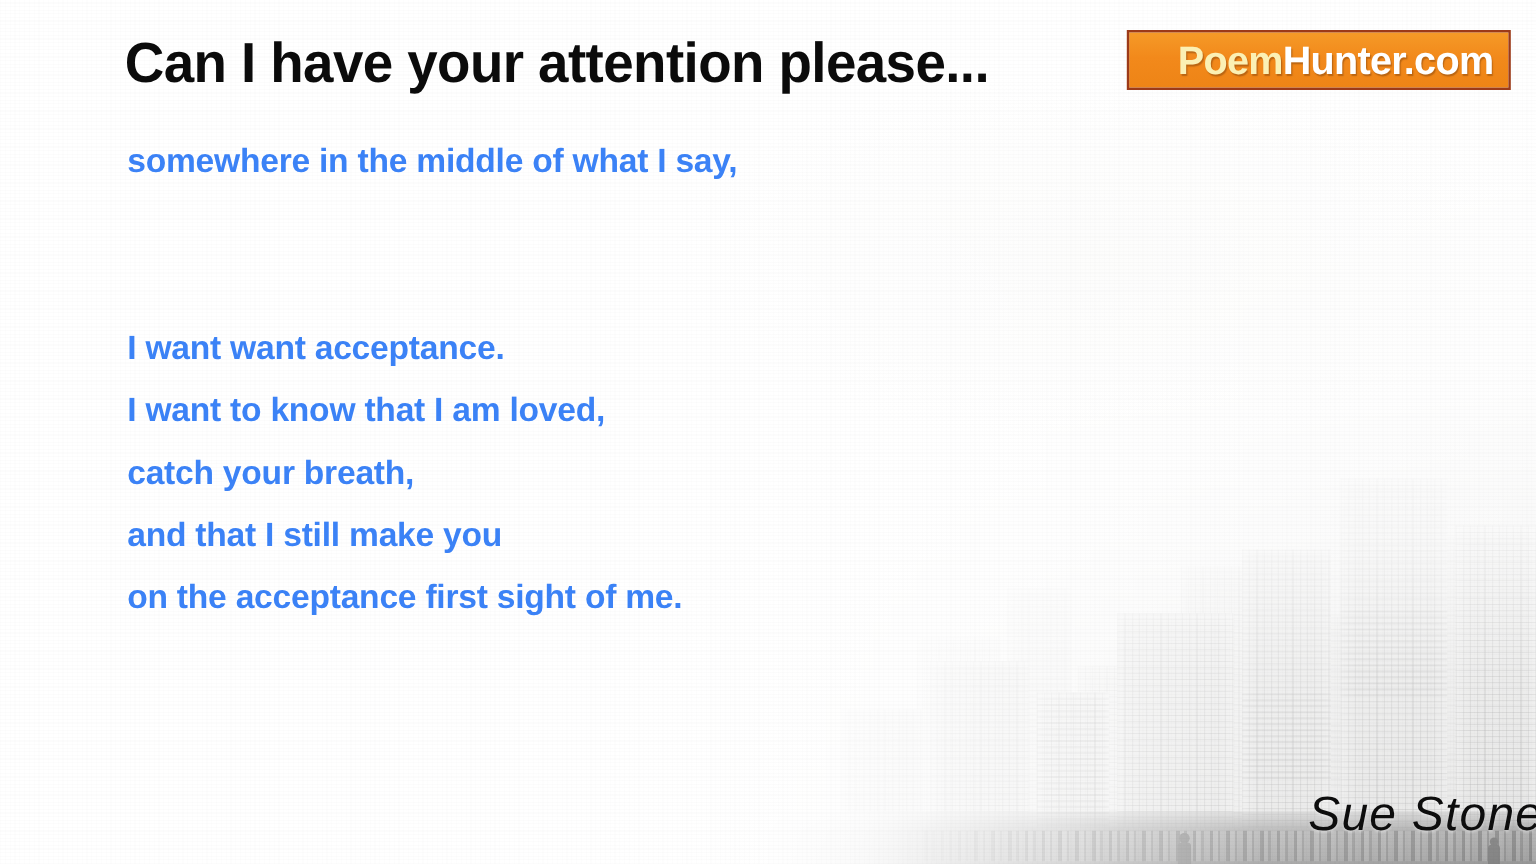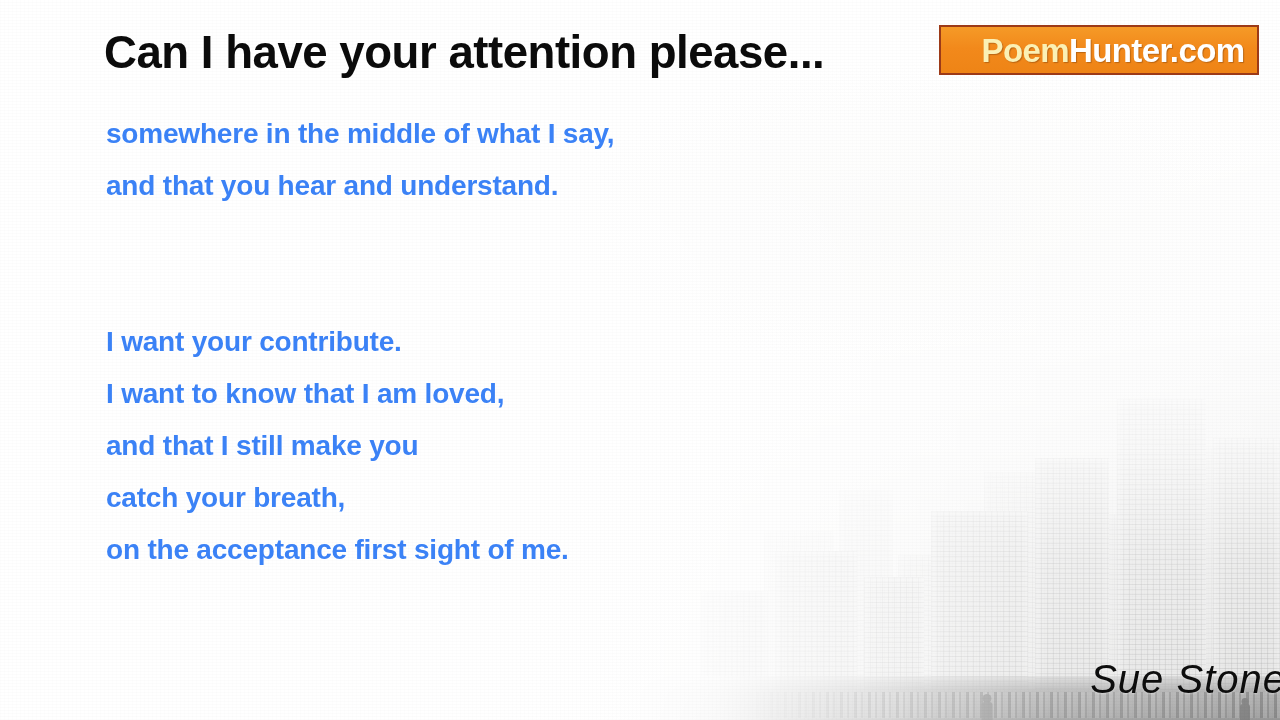--- a/index.html
+++ b/index.html
@@ -262,26 +262,25 @@
   <div class="content">
 
     <div id="poem-title">Can I have your attention please...</div>
 
     <div id="brand-badge">
       <span class="brand-text"><span class="brand-poem">Poem</span><span class="brand-hunter">Hunter.com</span></span>
     </div>
 
     <div id="poem-body">
         <div class="poem-line">somewhere in the middle of what I say,</div>
-        <div class="poem-line">and that you hear and understand.</div>
         <div class="poem-line blank"></div>
         <div class="poem-line blank"></div>
-        <div class="poem-line">I want your contribute.</div>
+        <div class="poem-line">I want want acceptance.</div>
         <div class="poem-line">I want to know that I am loved,</div>
+        <div class="poem-line">catch your breath,</div>
         <div class="poem-line">and that I still make you</div>
-        <div class="poem-line">catch your breath,</div>
         <div class="poem-line">on the acceptance first sight of me.</div>
       </div>
 
     <div id="poem-author">Sue Stone</div>
 
   </div>
 </div>
 
 </body></html>

